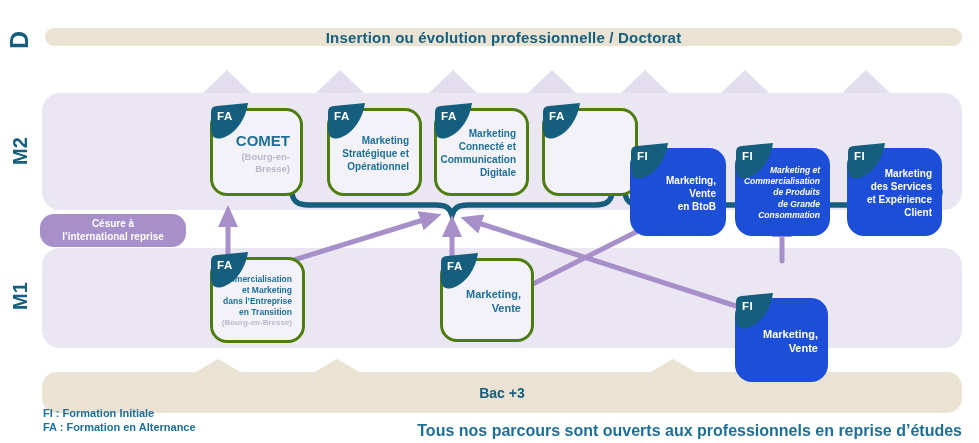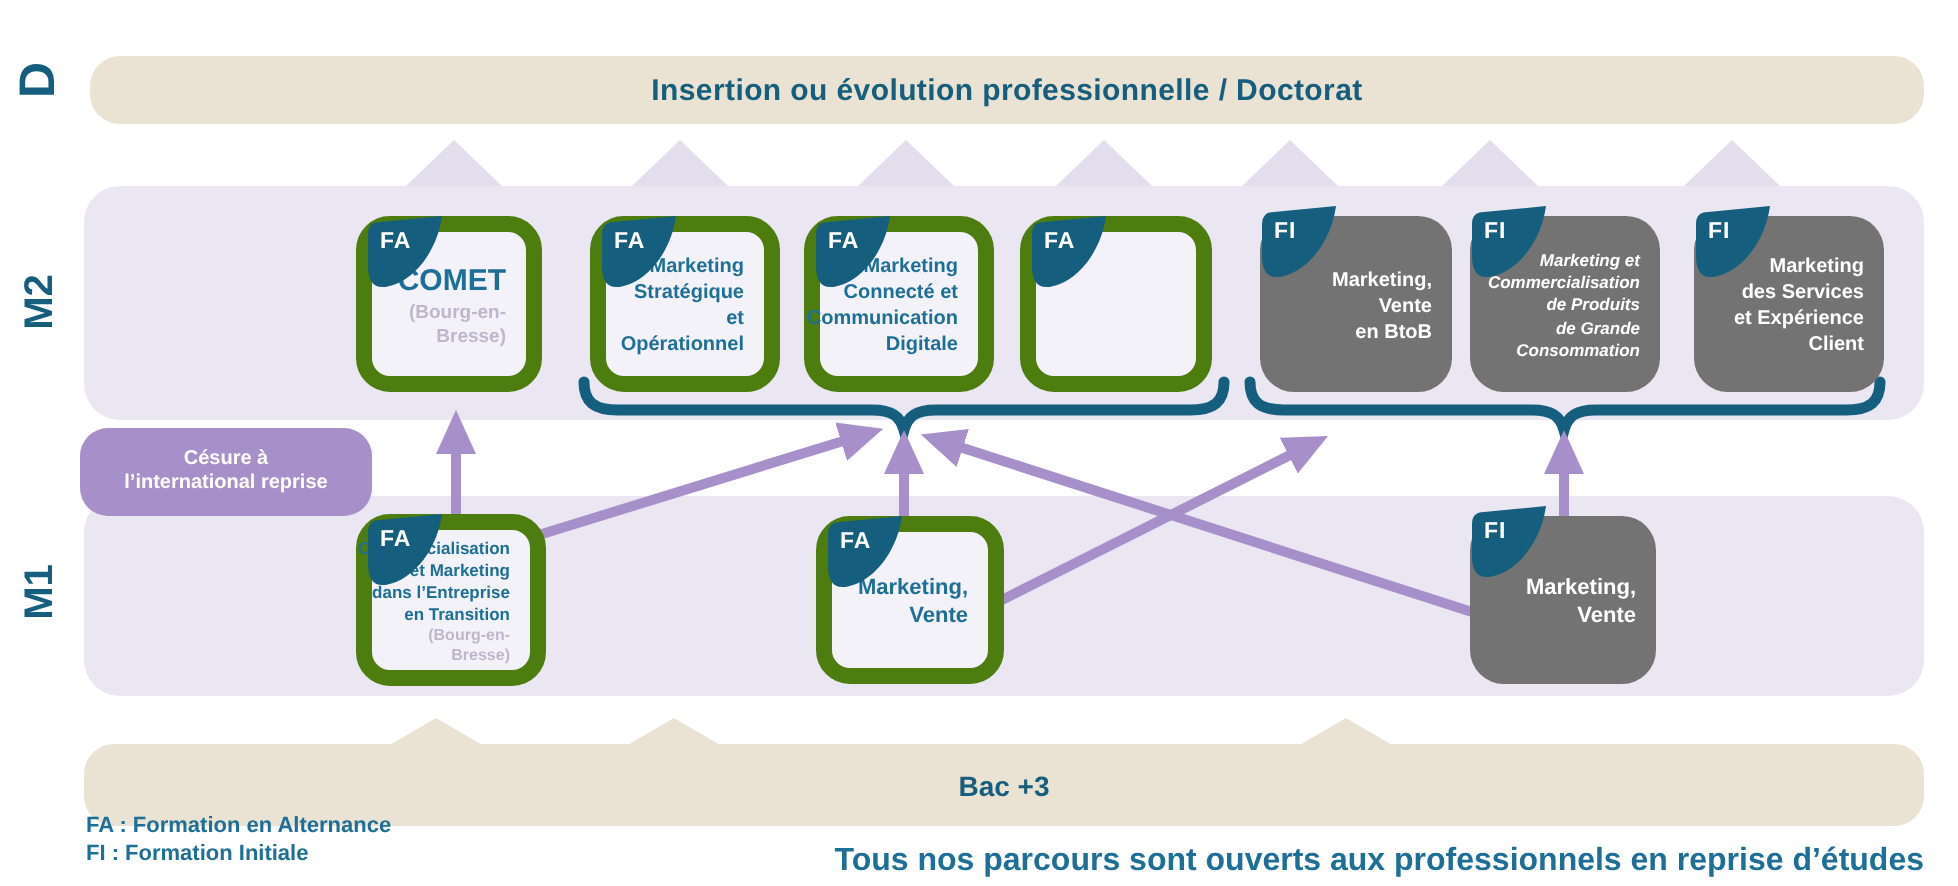--- a/index.html
+++ b/index.html
@@ -9,21 +9,21 @@
     font-family:"Liberation Sans", sans-serif;
   }
   #stage * { box-sizing:border-box; }
 
   
   .hbar {
     position:absolute; background:#eae2d2; border-radius:15px;
     display:flex; align-items:center; justify-content:center;
     color:#155e7d; font-weight:bold;
   }
-  #top-bar   { left:45px; top:28px;  width:917px; height:34px; font-size:15px; letter-spacing:.2px; }
+  #top-bar   { left:45px; top:28px;  width:917px; height:18px; font-size:15px; letter-spacing:.2px; }
   #bac-bar   { left:42px; top:372px; width:920px; height:41px; font-size:14px; }
 
   
   .band { position:absolute; background:#eae7f3; border-radius:18px; z-index:1; }
   #band-m2 { left:42px; top:93px;  width:920px; height:117px; }
   #band-m1 { left:42px; top:248px; width:920px; height:100px; }
 
   
   .vlabel {
     position:absolute; color:#155e7d; font-weight:bold; z-index:4;
@@ -32,22 +32,22 @@
   }
   #lbl-d  { left:-11px; top:25px;  width:60px; height:30px; font-size:25px; }
   #lbl-m2 { left:-10px; top:136px; width:60px; height:30px; font-size:20px; }
   #lbl-m1 { left:-10px; top:281px; width:60px; height:30px; font-size:20px; }
 
   
   #overlay { position:absolute; left:0; top:0; width:979px; height:443px; z-index:2; pointer-events:none; }
 
   
   .card { position:absolute; border-radius:17px; z-index:3; }
-  .card.fa { background:#f4f2f9; border:8px solid #4d7c0f; }
-  .card.fi { background:#737373; }
+  .card.fa { background:#f4f2f9; border:3px solid #4d7c0f;margin-left:32px; }
+  .card.fi { background:#1d4ed8;margin-top:40px; }
   .card-text {
     position:absolute; left:0; right:0; top:0; bottom:0;
     display:flex; flex-direction:column; justify-content:center; align-items:flex-end;
     text-align:right; padding:10px 10px 8px 8px;
   }
   .title { font-weight:bold; font-size:10px; line-height:1.3; white-space:pre-line; color:#1e6f98; }
   .card.fi .title { color:#ffffff; }
   .subtitle { font-weight:bold; font-size:9.5px; line-height:1.25; color:#bdb7cb; white-space:pre-line; }
 
   #c1 { left:178px; top:108px; width:93px; height:88px; }
@@ -73,21 +73,21 @@
   .card.fa .badge { left:-5px; top:-8px; }
   .card.fi .badge { left:-2px; top:-5px; }
   .badge svg { position:absolute; left:0; top:0; width:100%; height:100%; }
   .badge span {
     position:absolute; left:9px; top:7px;
     font-size:11.5px; font-weight:bold; color:#ffffff; letter-spacing:.5px;
   }
 
   
   #cesure {
-    position:absolute; left:40px; top:214px; width:146px; height:44px;
+    position:absolute; left:40px; top:214px; width:146px; height:33px;
     background:#a78fc9; border-radius:14px; z-index:3;
     display:flex; flex-direction:column; align-items:center; justify-content:center;
     color:#ffffff; font-weight:bold; font-size:10px; line-height:1.25; text-align:center;
   }
 
   
   #legend { position:absolute; left:43px; top:406px; font-size:11px; font-weight:bold; color:#1e6f98; line-height:1.3; z-index:3; }
   #footnote { position:absolute; right:17px; top:422px; font-size:16px; font-weight:bold; color:#1e6f98; z-index:3; }
 </style>
 </head>
@@ -285,18 +285,18 @@
         </svg>
       <span>FI</span>
     </div>
     <div class="card-text">
         <div class="title">Marketing,
 Vente</div>
       </div>
   </div>
 
   <div id="legend">
+    <div>FI : Formation Initiale</div>
     <div>FA : Formation en Alternance</div>
-    <div>FI : Formation Initiale</div>
   </div>
   <div id="footnote">Tous nos parcours sont ouverts aux professionnels en reprise d’études</div>
 
 </div>
 
 </body></html>

